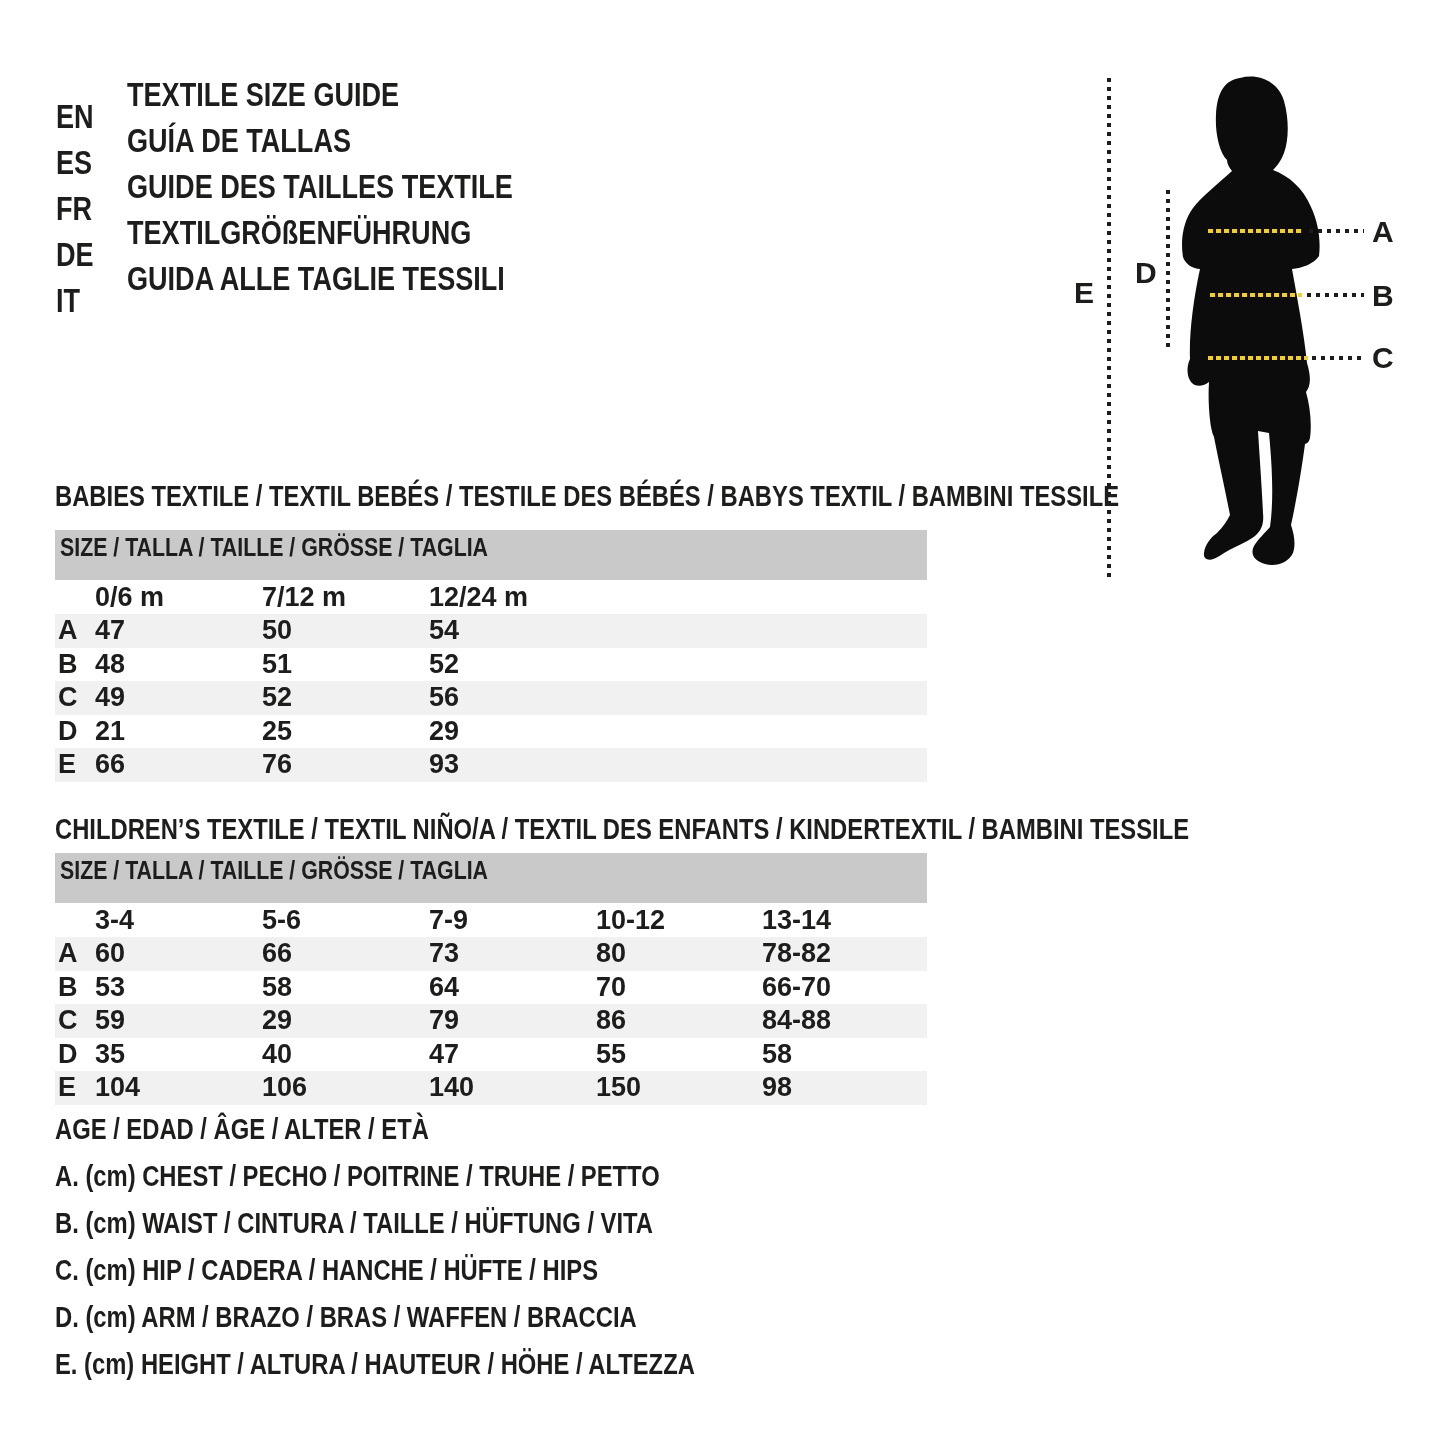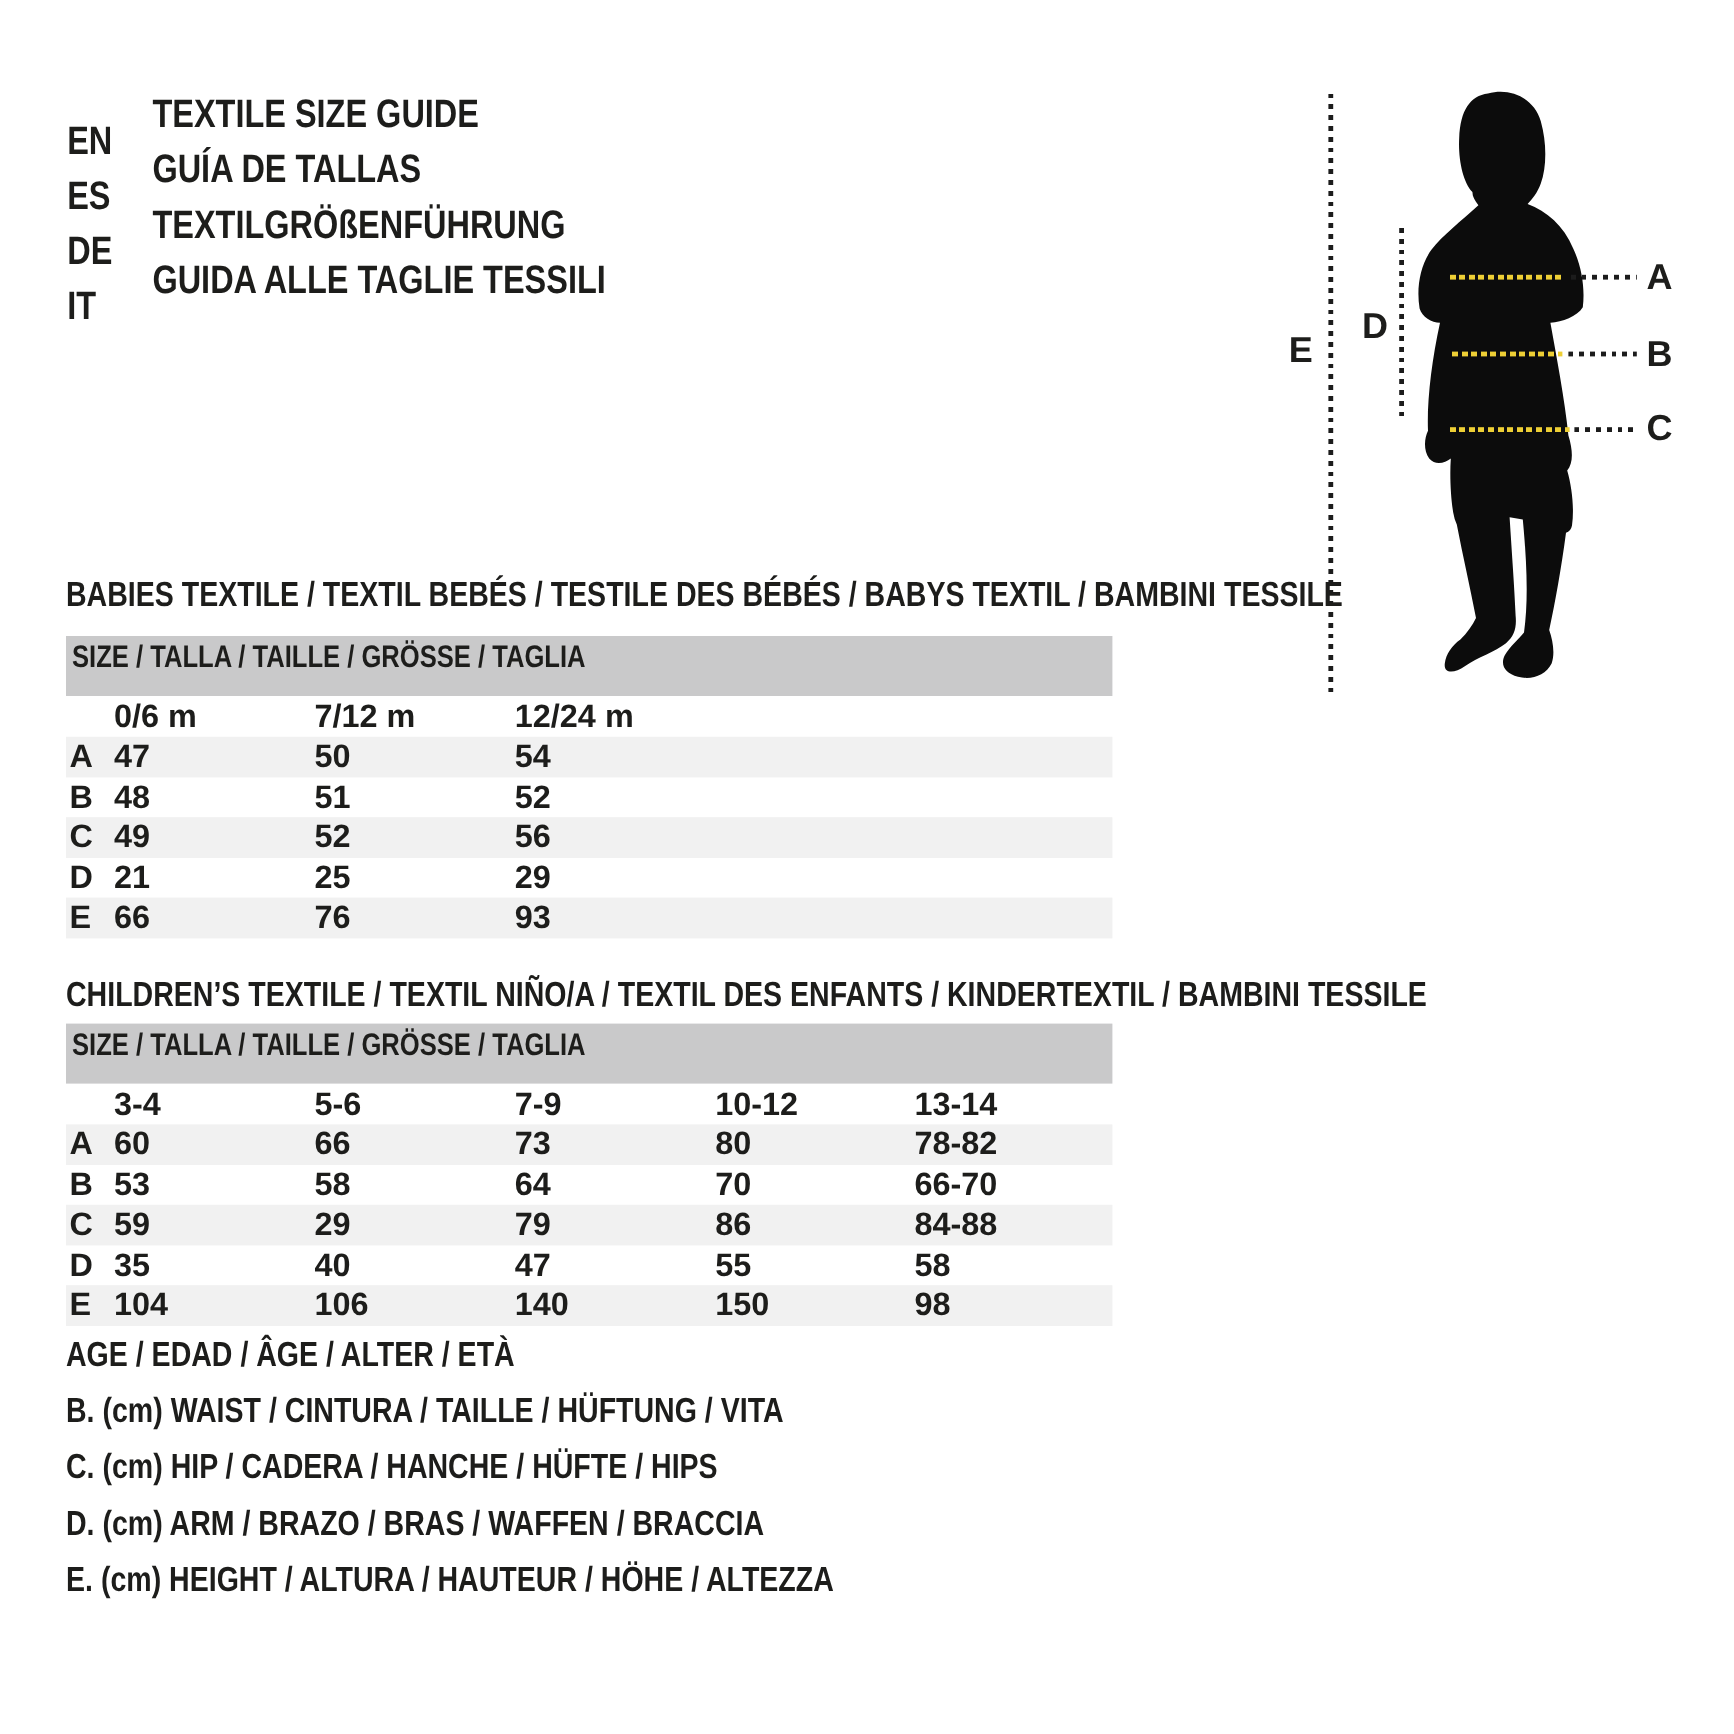--- a/index.html
+++ b/index.html
@@ -50,20 +50,24 @@
 <div class="page">
 
   <div class="lang-block">
     <div class="lang-row">
       <span class="lang-code"><span class="cx">EN</span></span>
       <span class="cx">TEXTILE SIZE GUIDE</span>
     </div>
     <div class="lang-row">
       <span class="lang-code"><span class="cx">ES</span></span>
       <span class="cx">GUÍA DE TALLAS</span>
+    </div>
+    <div class="lang-row">
+      <span class="lang-code"><span class="cx">FR</span></span>
+      <span class="cx">GUIDE DES TAILLES TEXTILE</span>
     </div>
     <div class="lang-row">
       <span class="lang-code"><span class="cx">DE</span></span>
       <span class="cx">TEXTILGRÖßENFÜHRUNG</span>
     </div>
     <div class="lang-row">
       <span class="lang-code"><span class="cx">IT</span></span>
       <span class="cx">GUIDA ALLE TAGLIE TESSILI</span>
     </div>
   </div>
@@ -227,19 +231,20 @@
       <span class="val">104</span>
       <span class="val">106</span>
       <span class="val">140</span>
       <span class="val">150</span>
       <span class="val">98</span>
     </div>
   </div>
 
   <div class="legend">
     <div class="legend-line"><span class="cx">AGE / EDAD / ÂGE / ALTER / ETÀ</span></div>
+    <div class="legend-line"><span class="cx">A. (cm) CHEST / PECHO / POITRINE / TRUHE / PETTO</span></div>
     <div class="legend-line"><span class="cx">B. (cm) WAIST / CINTURA / TAILLE / HÜFTUNG / VITA</span></div>
     <div class="legend-line"><span class="cx">C. (cm) HIP / CADERA / HANCHE / HÜFTE / HIPS</span></div>
     <div class="legend-line"><span class="cx">D. (cm) ARM / BRAZO / BRAS / WAFFEN / BRACCIA</span></div>
     <div class="legend-line"><span class="cx">E. (cm) HEIGHT / ALTURA / HAUTEUR / HÖHE / ALTEZZA</span></div>
   </div>
 
 </div>
 
 </body></html>

